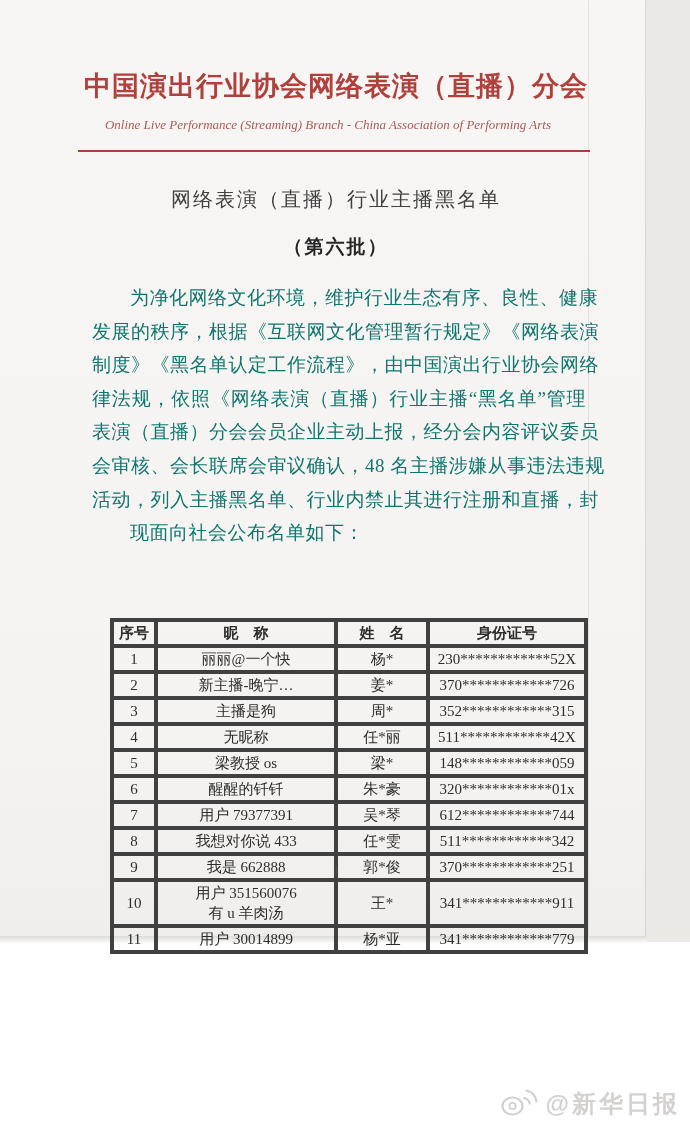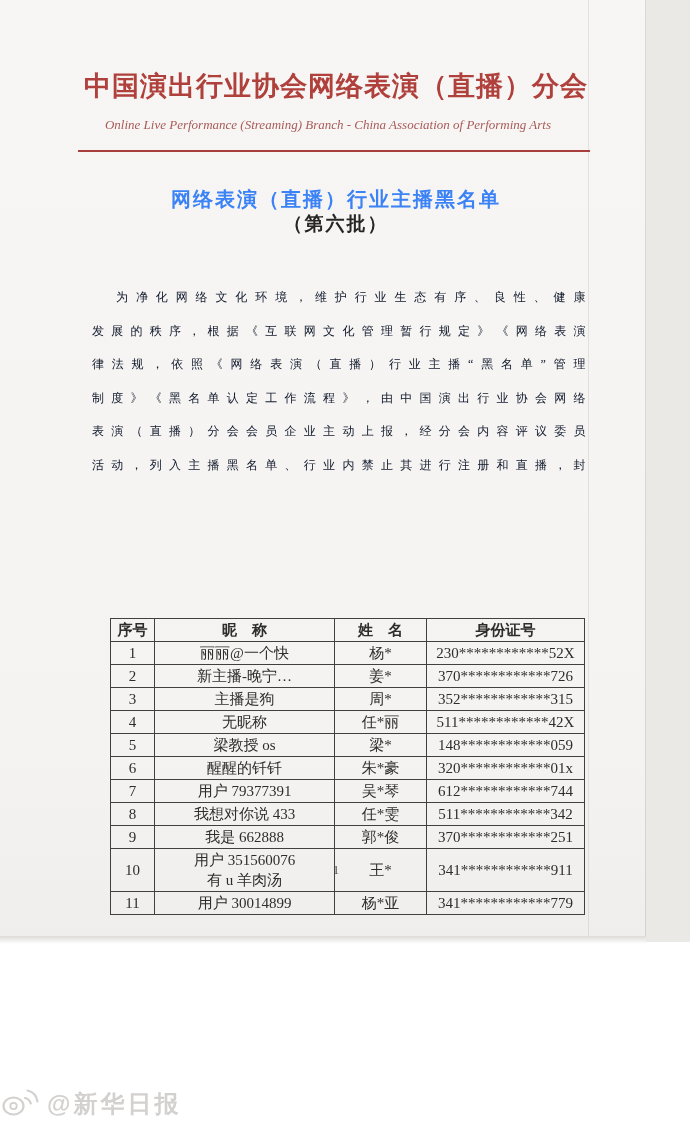--- a/index.html
+++ b/index.html
@@ -66,38 +66,38 @@
     position: absolute;
     left: 78px; top: 150px;
     width: 512px; height: 2px;
     background: #a93f3d;
   }
   
   .doc-title {
     position: absolute;
     left: 80px; top: 186px; width: 512px;
     text-align: center;
-    font-size: 20px; font-weight: bold;
-    color: #3b82f6;
+    font-size: 20px; font-weight: normal;
+    color: #404040;
     letter-spacing: 2px;
   }
   .doc-subtitle {
     position: absolute;
-    left: 80px; top: 211px; width: 512px;
+    left: 80px; top: 234px; width: 512px;
     text-align: center;
     font-size: 19px; font-weight: bold;
     color: #262626;
     letter-spacing: 2px;
   }
   
   .body-block {
     position: absolute;
     left: 92px; top: 281px; width: 494px;
-    font-size: 12px;
-    color: #0f172a;
+    font-size: 19px;
+    color: #0f766e;
   }
   .line {
     line-height: 33.6px;
     text-align: justify;
     text-align-last: justify;
     letter-spacing: 0.5px;
     white-space: nowrap;
   }
   .line.indent { text-indent: 2em; }
   .line.no-just { text-align-last: left; }
@@ -105,43 +105,43 @@
   .tbl {
     position: absolute;
     left: 110px; top: 618px;
     width: 474px;
     border-collapse: collapse;
     font-size: 15px;
     color: #2d2d2d;
     table-layout: fixed;
   }
   .tbl th, .tbl td {
-    border: 1px solid #404040;
+    border: 4px solid #404040;
     text-align: center;
     vertical-align: middle;
     padding: 1px 3px;
     height: 23px;
     line-height: 20px;
     overflow: hidden;
   }
   .tbl th { font-weight: bold; font-size: 15px; }
   .tbl td.pre { white-space: pre-line; }
   .page-num {
     position: absolute;
     left: 80px; top: 862px; width: 512px;
     text-align: center;
     font-size: 13px;
     color: #55504c;
   }
   
   .watermark {
     position: absolute;
-    left: 0; top: 1086px; width: 672px;
+    left: 8px; top: 1086px; width: 672px;
     display: flex;
-    justify-content: flex-start;
+    justify-content: flex-end;
     align-items: center;
     gap: 7px;
     color: #d3d1cf;
   }
   .wm-text {
     font-family: "Liberation Sans", "DejaVu Sans", sans-serif;
     font-size: 24px;
     font-weight: bold;
     letter-spacing: 3px;
     color: #d3d1cf;
@@ -161,24 +161,26 @@
   <div class="org-cn">中国演出行业协会网络表演（直播）分会</div>
   <div class="org-en">Online Live Performance (Streaming) Branch - China Association of Performing Arts</div>
   <div class="header-rule"></div>
 
   <div class="doc-title">网络表演（直播）行业主播黑名单</div>
   <div class="doc-subtitle">（第六批）</div>
 
   <div class="body-block">
     <div class="line indent">为净化网络文化环境，维护行业生态有序、良性、健康</div>
     <div class="line">发展的秩序，根据《互联网文化管理暂行规定》《网络表演</div>
+    <div class="line">制度》《黑名单认定工作流程》，由中国演出行业协会网络</div>
     <div class="line">律法规，依照《网络表演（直播）行业主播“黑名单”管理</div>
-    <div class="line">制度》《黑名单认定工作流程》，由中国演出行业协会网络</div>
     <div class="line">表演（直播）分会会员企业主动上报，经分会内容评议委员</div>
+    <div class="line">会审核、会长联席会审议确认，48 名主播涉嫌从事违法违规</div>
     <div class="line">活动，列入主播黑名单、行业内禁止其进行注册和直播，封</div>
+    <div class="line indent no-just">现面向社会公布名单如下：</div>
   </div>
 
   <table class="tbl">
     <colgroup>
       <col style="width:44px">
         <col style="width:180px">
         <col style="width:92px">
         <col style="width:158px">
     </colgroup>
     <thead>

